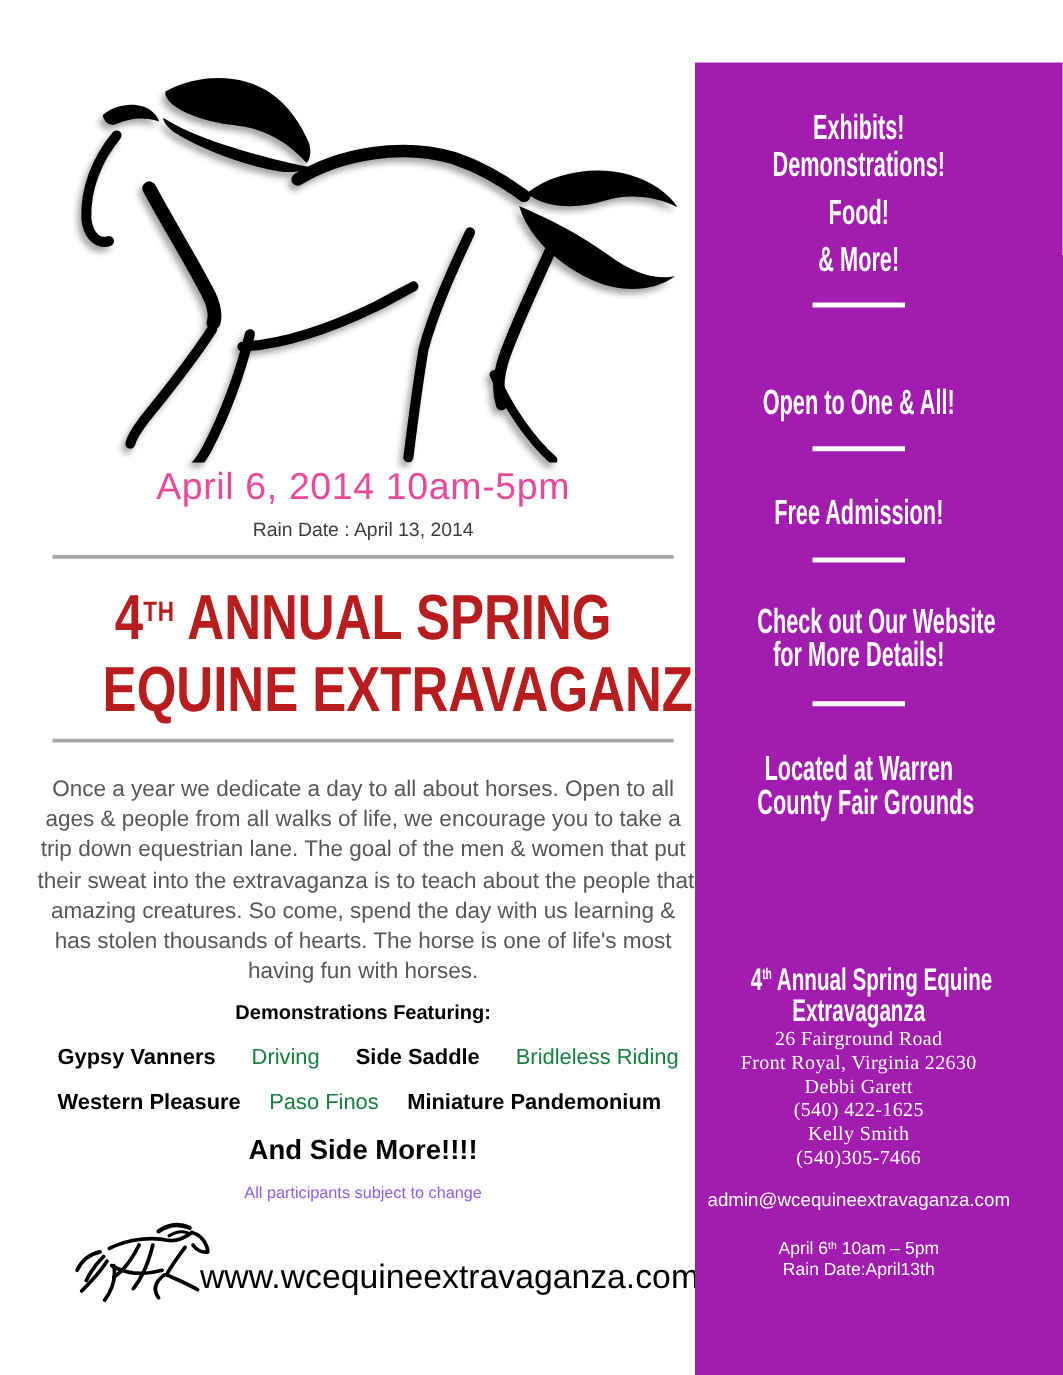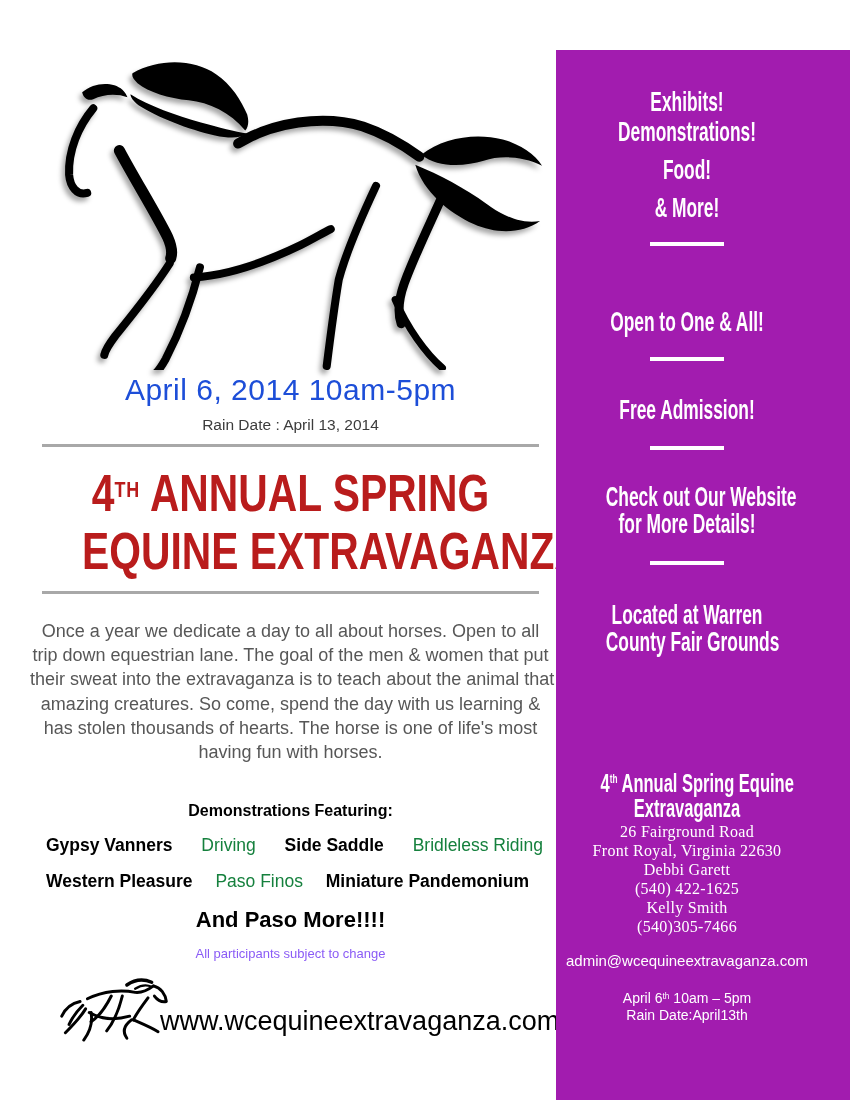--- a/index.html
+++ b/index.html
@@ -5,21 +5,21 @@
   html,body{margin:0;padding:0;}
   body{
     width:850px;height:1100px;position:relative;background:#ffffff;
     font-family:"Liberation Sans", sans-serif;overflow:hidden;color:#000;
   }
   .abs{position:absolute;}
   
   .main-horse{left:40px;top:52px;width:505px;height:318px;
     filter:drop-shadow(-3px 4px 2.5px rgba(0,0,0,0.35));}
   .center-col{left:30px;width:521px;text-align:center;}
-  .date-line{top:374px;font-size:30px;line-height:32px;color:#1d4ed8;letter-spacing:.5px;}
+  .date-line{top:374px;font-size:30px;line-height:32px;color:#ec4899;letter-spacing:.5px;}
   .rain-line{top:416px;font-size:15.5px;line-height:17px;color:#3c3c3c;}
   .rule{left:42px;width:497px;height:3px;background:#a8a8a8;}
   .rule1{top:444px;}
   .rule2{top:591px;}
   .title-block{top:461px;font-weight:bold;font-size:51px;line-height:58px;color:#b91c1c;}
   .t-line{transform:scaleX(0.8);white-space:nowrap;}
   .title-block sup{font-size:44%;vertical-align:0.62em;letter-spacing:1px;}
   .intro{top:619px;font-size:18px;line-height:24.2px;color:#575757;}
   .intro div{white-space:nowrap;}
   .demo-heading{top:801px;font-size:16px;line-height:20px;font-weight:bold;color:#000;}
@@ -90,42 +90,43 @@
 
   <div class="abs center-col title-block">
     <div class="t-line"><span>4</span><sup>TH</sup><span> ANNUAL SPRING</span></div>
     <div class="t-line">EQUINE EXTRAVAGANZA</div>
   </div>
 
   <div class="abs rule rule2"></div>
 
   <div class="abs center-col intro">
     <div>Once a year we dedicate a day to all about horses. Open to all</div>
+    <div>ages &amp; people from all walks of life, we encourage you to take a</div>
     <div>trip down equestrian lane. The goal of the men &amp; women that put</div>
-    <div>their sweat into the extravaganza is to teach about the animal that</div>
+    <div>their sweat into the extravaganza is to teach about the people that</div>
     <div>amazing creatures. So come, spend the day with us learning &amp;</div>
     <div>has stolen thousands of hearts. The horse is one of life's most</div>
     <div>having fun with horses.</div>
   </div>
 
   <div class="abs center-col demo-heading">Demonstrations Featuring:</div>
 
   <div class="abs demo-row demo-row1">
     <span class="demo-bold">Gypsy Vanners</span>
     <span class="demo-reg">Driving</span>
     <span class="demo-bold">Side Saddle</span>
     <span class="demo-reg">Bridleless Riding</span>
   </div>
   <div class="abs demo-row demo-row2">
     <span class="demo-bold">Western Pleasure</span>
     <span class="demo-reg">Paso Finos</span>
     <span class="demo-bold">Miniature Pandemonium</span>
   </div>
 
-  <div class="abs center-col more-line">And Paso More!!!!</div>
+  <div class="abs center-col more-line">And Side More!!!!</div>
   <div class="abs center-col disclaimer">All participants subject to change</div>
 
   <svg class="abs small-horse" viewBox="0 0 135 85" fill="none" stroke="#000" stroke-width="3.2">
     <path d="M24,30 Q10,33 4,46"></path>
     <path d="M27,34 Q17,44 12,55"></path>
     <path d="M32,27 C50,18 70,17 84,20 C93,21 100,16 104,13"></path>
     <path d="M104,13 C112,15 117,22 118,30 C113,31 108,28 105,24"></path>
     <path d="M75,12 Q88,3 102,9" stroke-width="3.8"></path>
     <path d="M84,16 Q94,10 102,14" stroke-width="2.6"></path>
     <path d="M98,26 C92,34 86,42 82,50"></path>

